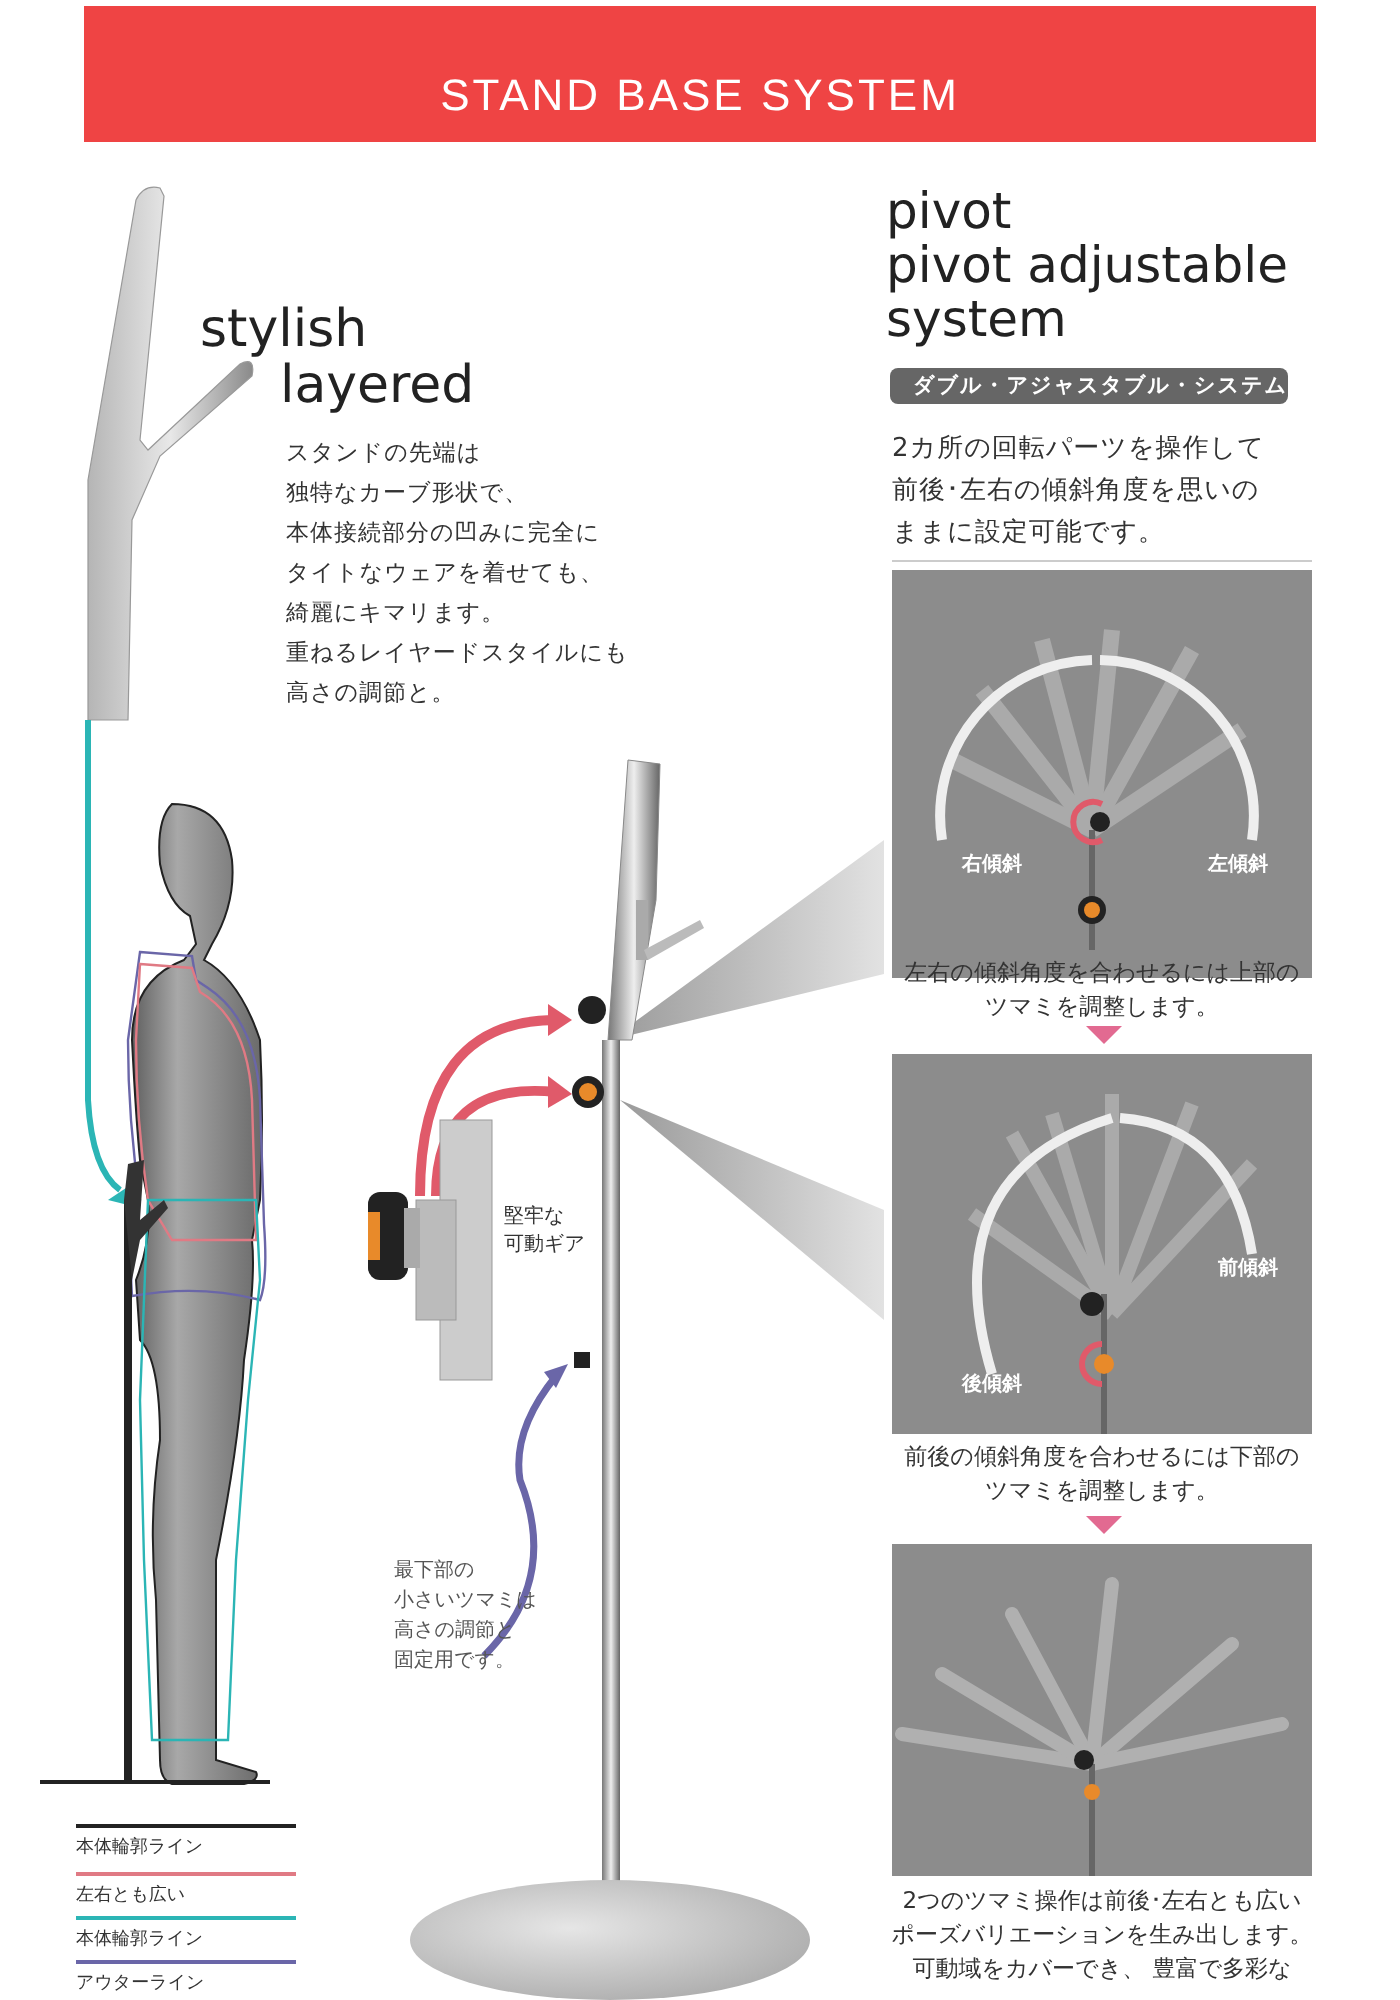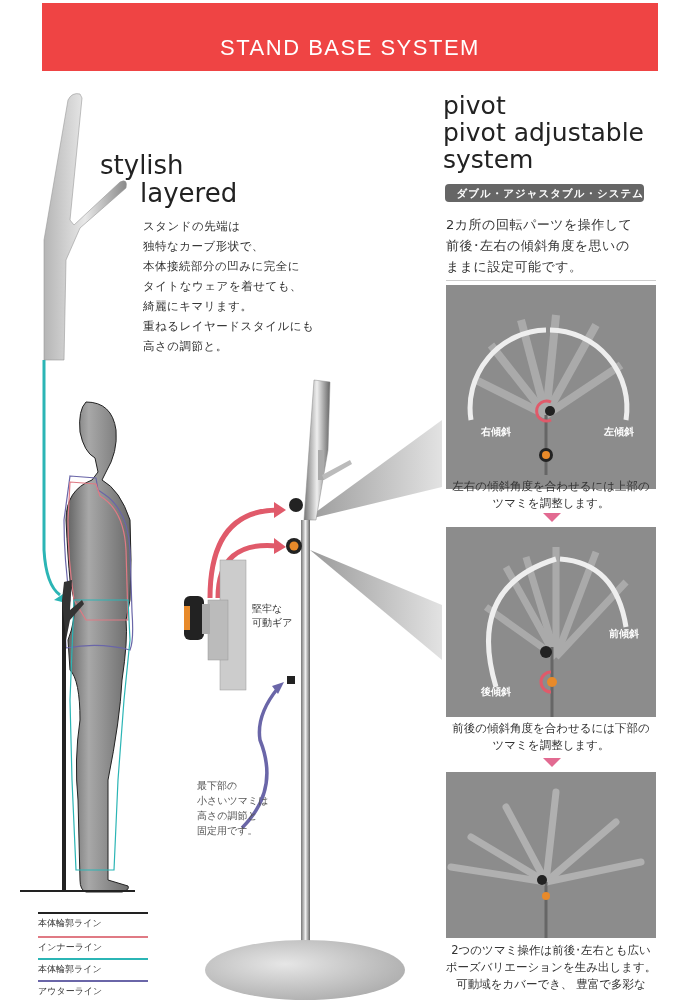--- a/index.html
+++ b/index.html
@@ -72,21 +72,21 @@
   <div>高さの調節と。</div>
 </div>
 
 <div class="abs" style="left:38px;top:912px;width:115px">
   <div style="margin-bottom:6px">
     <div class="legend-line" style="background:#222"></div>
     <div style="font-size:9px">本体輪郭ライン</div>
   </div>
   <div style="margin-bottom:4px">
     <div class="legend-line" style="background:#e07a84"></div>
-    <div style="font-size:9px">インナーライン</div>
+    <div style="font-size:9px">左右とも広い</div>
   </div>
   <div style="margin-bottom:4px">
     <div class="legend-line" style="background:#2bb5b5"></div>
     <div style="font-size:9px">本体輪郭ライン</div>
   </div>
   <div>
     <div class="legend-line" style="background:#6a66a8"></div>
     <div style="font-size:9px">アウターライン</div>
   </div>
 </div>

